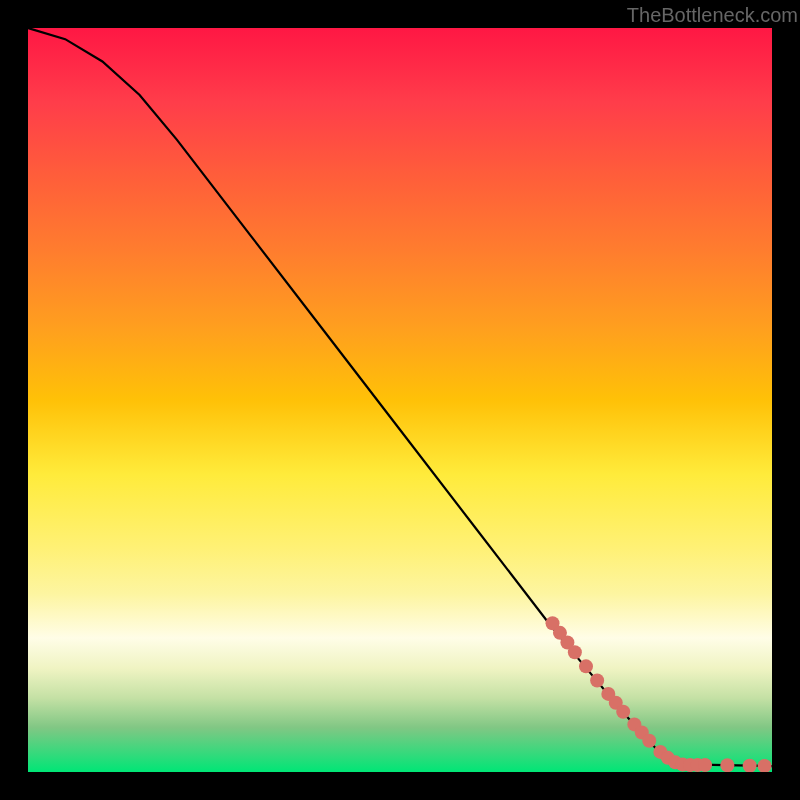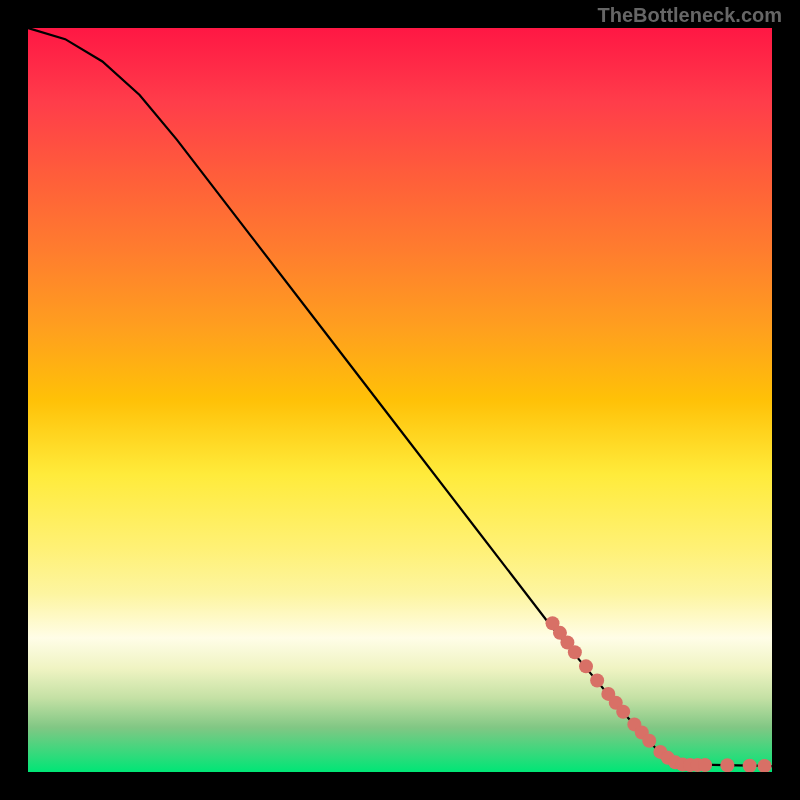--- a/index.html
+++ b/index.html
@@ -7,24 +7,24 @@
     width: 800px;
     height: 800px;
     background: #000;
     position: relative;
     overflow: hidden;
     font-family: Arial, sans-serif;
   }
   .watermark {
     position: absolute;
     top: 4px;
-    right: 18px;
+    right: 2px;
     color: #666;
     font-size: 20px;
-    font-weight: bold;
+    font-weight: normal;
     z-index: 10;
   }
   .plot-area {
     position: absolute;
     top: 28px;
     left: 28px;
     width: 744px;
     height: 744px;
     background: linear-gradient(to bottom,
       #ff1744 0%,

